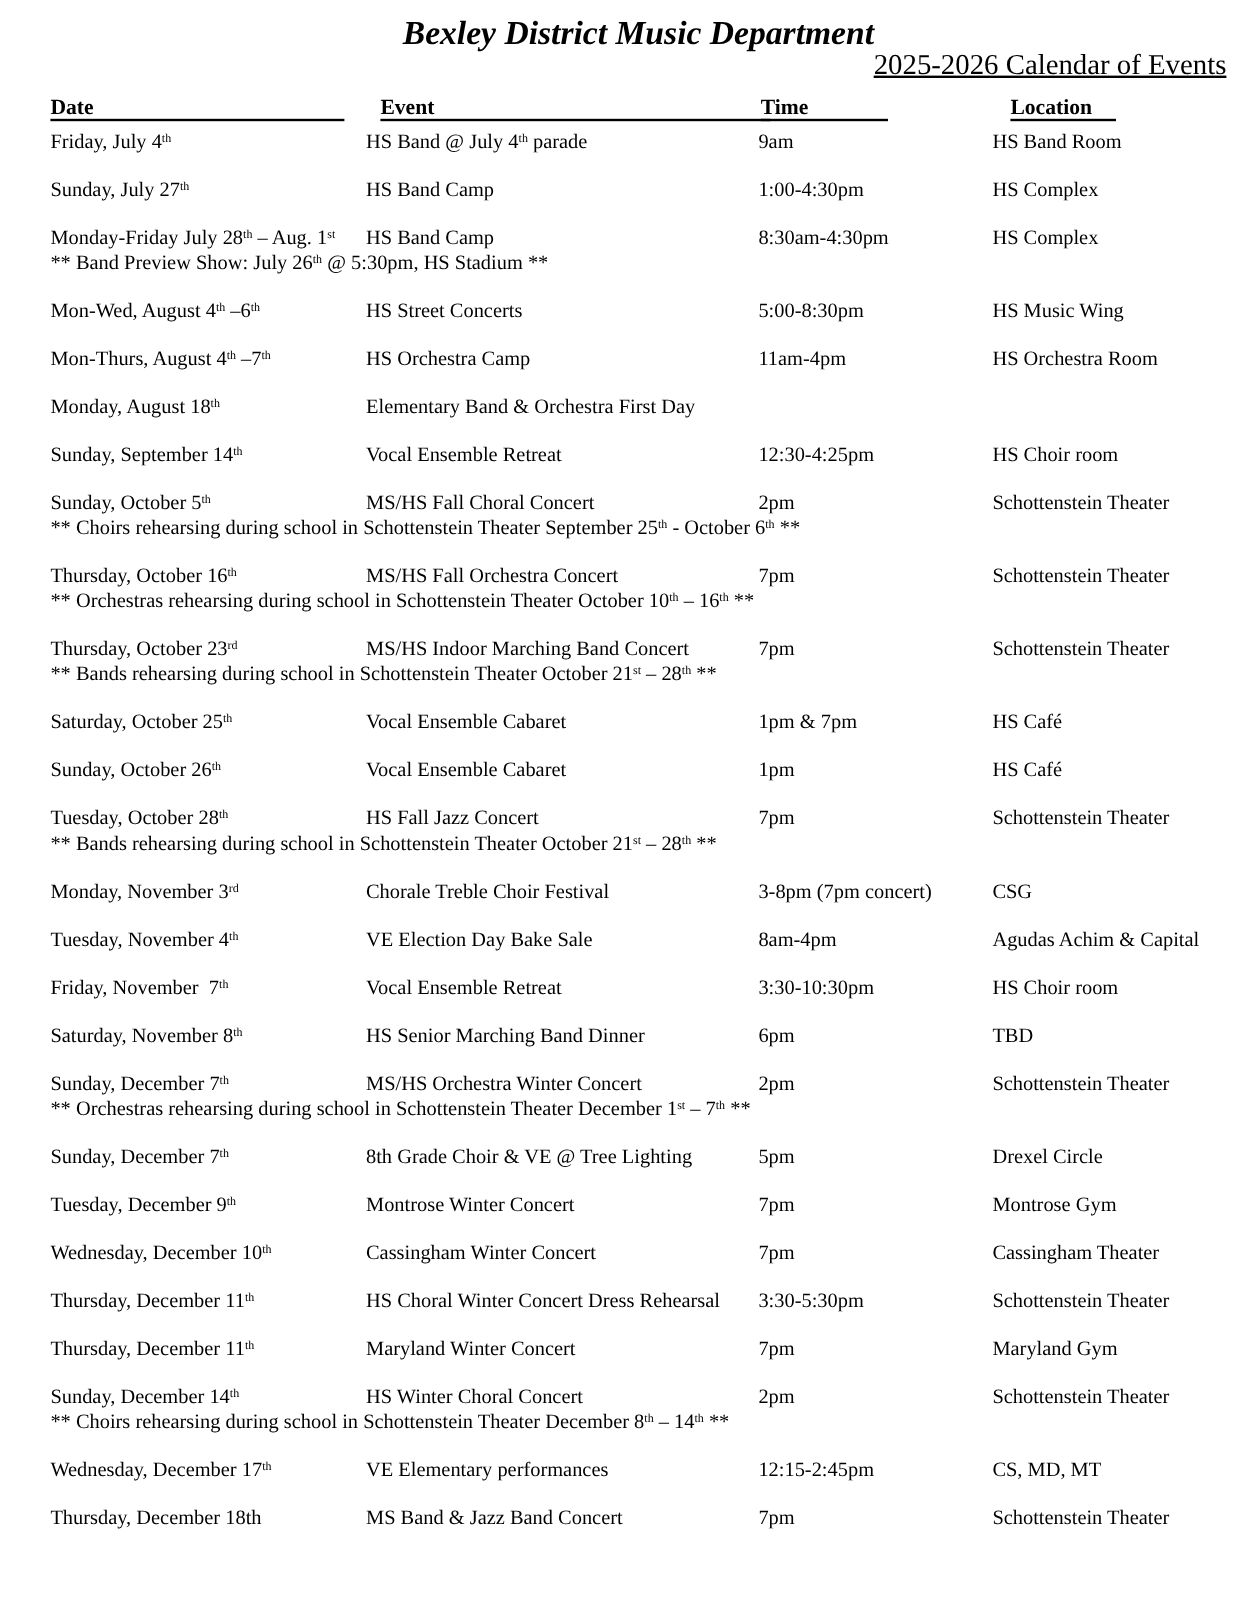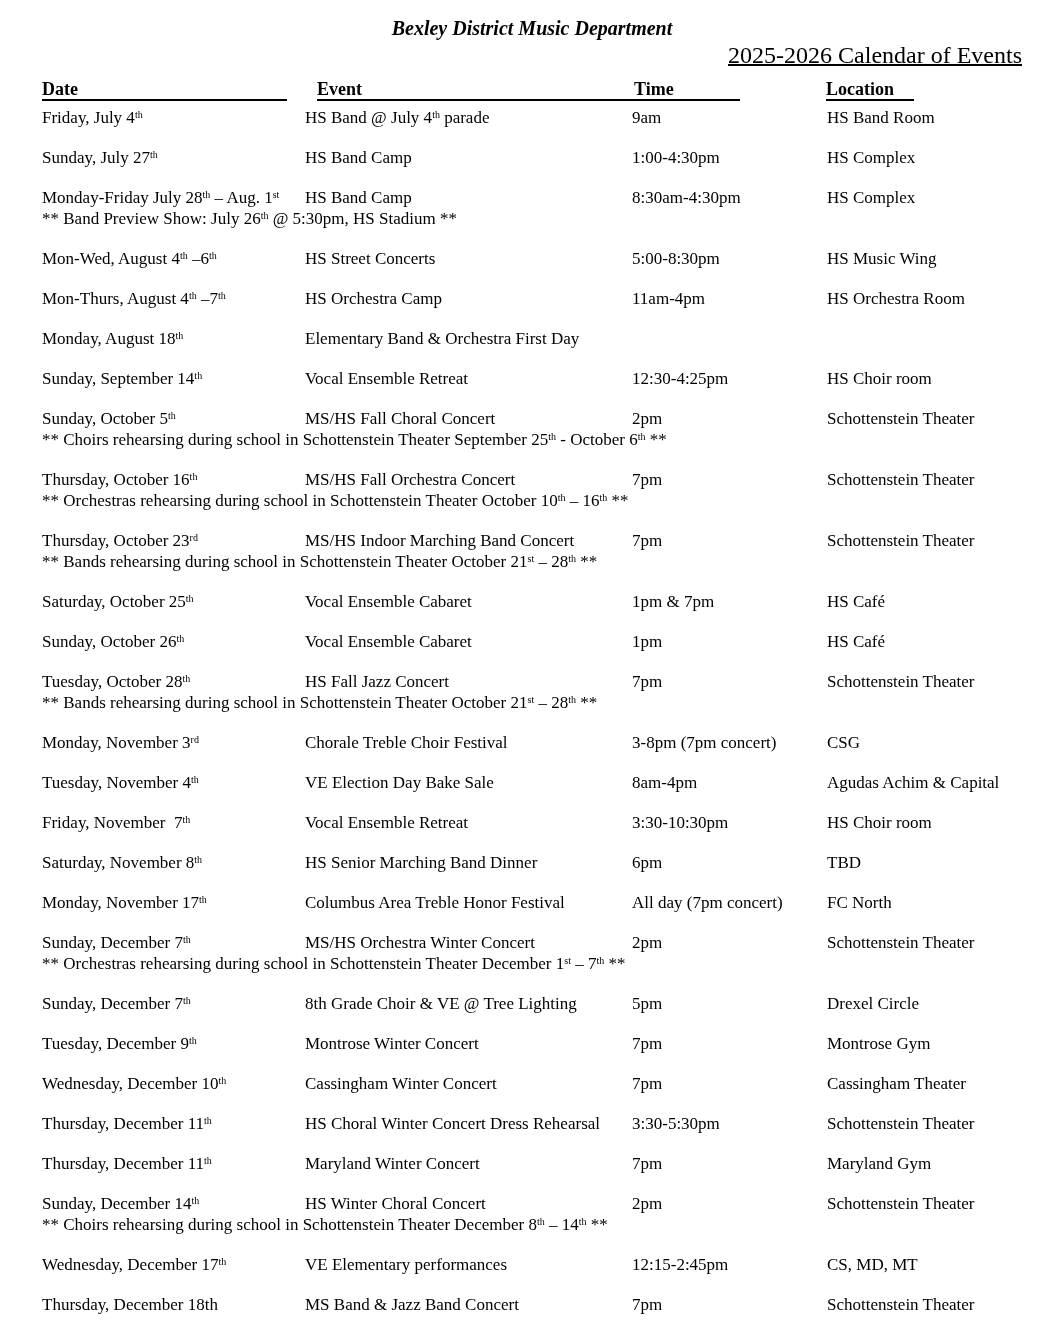--- a/index.html
+++ b/index.html
@@ -10,21 +10,21 @@
     background: #ffffff;
     color: #000000;
     font-family: "Liberation Serif", serif;
     overflow: hidden;
   }
   .title {
     margin: 0 0 0 42px;
     padding-top: 15px;
     width: 980px;
     text-align: center;
-    font-size: 20px;
+    font-size: 28px;
     line-height: 27px;
     font-weight: bold;
     font-style: italic;
   }
   .subtitle {
     margin: 2px 0 0 42px;
     width: 980px;
     text-align: right;
     font-size: 24px;
     line-height: 23px;
@@ -48,21 +48,21 @@
     top: 0;
     height: 19px;
     line-height: 19px;
     font-size: 18px;
     font-weight: bold;
     border-bottom: 2px solid #000000;
   }
   .h-date { left: 0;     width: 245px; font-family: Liberation Serif, serif; }
   .h-event{ left: 275px; width: 325px; }
   .h-time { left: 592px; width: 106px; }
-  .h-loc  { left: 784px; width: 88px;  }
+  .h-loc  { left: 800px; width: 88px;  }
   .row {
     position: relative;
     height: 19px;
     margin-bottom: 21px;
   }
   .cell {
     position: absolute;
     top: 0;
     font-size: 17px;
     line-height: 19px;
@@ -221,26 +221,20 @@
       <span class="cell c-loc">HS Choir room</span>
     </div>
 
     <div class="row">
       <span class="cell c-date">Saturday, November 8<sup>th</sup></span>
       <span class="cell c-event">HS Senior Marching Band Dinner</span>
       <span class="cell c-time">6pm</span>
       <span class="cell c-loc">TBD</span>
     </div>
 
-    <div class="row">
-      <span class="cell c-date">Monday, November 17<sup>th</sup></span>
-      <span class="cell c-event">Columbus Area Treble Honor Festival</span>
-      <span class="cell c-time">All day (7pm concert)</span>
-      <span class="cell c-loc">FC North</span>
-    </div>
 
     <div class="row">
       <span class="cell c-date">Sunday, December 7<sup>th</sup></span>
       <span class="cell c-event">MS/HS Orchestra Winter Concert</span>
       <span class="cell c-time">2pm</span>
       <span class="cell c-loc">Schottenstein Theater</span>
     </div>
     <div class="note">** Orchestras rehearsing during school in Schottenstein Theater December 1<sup>st</sup> – 7<sup>th</sup> **</div>
 
     <div class="row">

